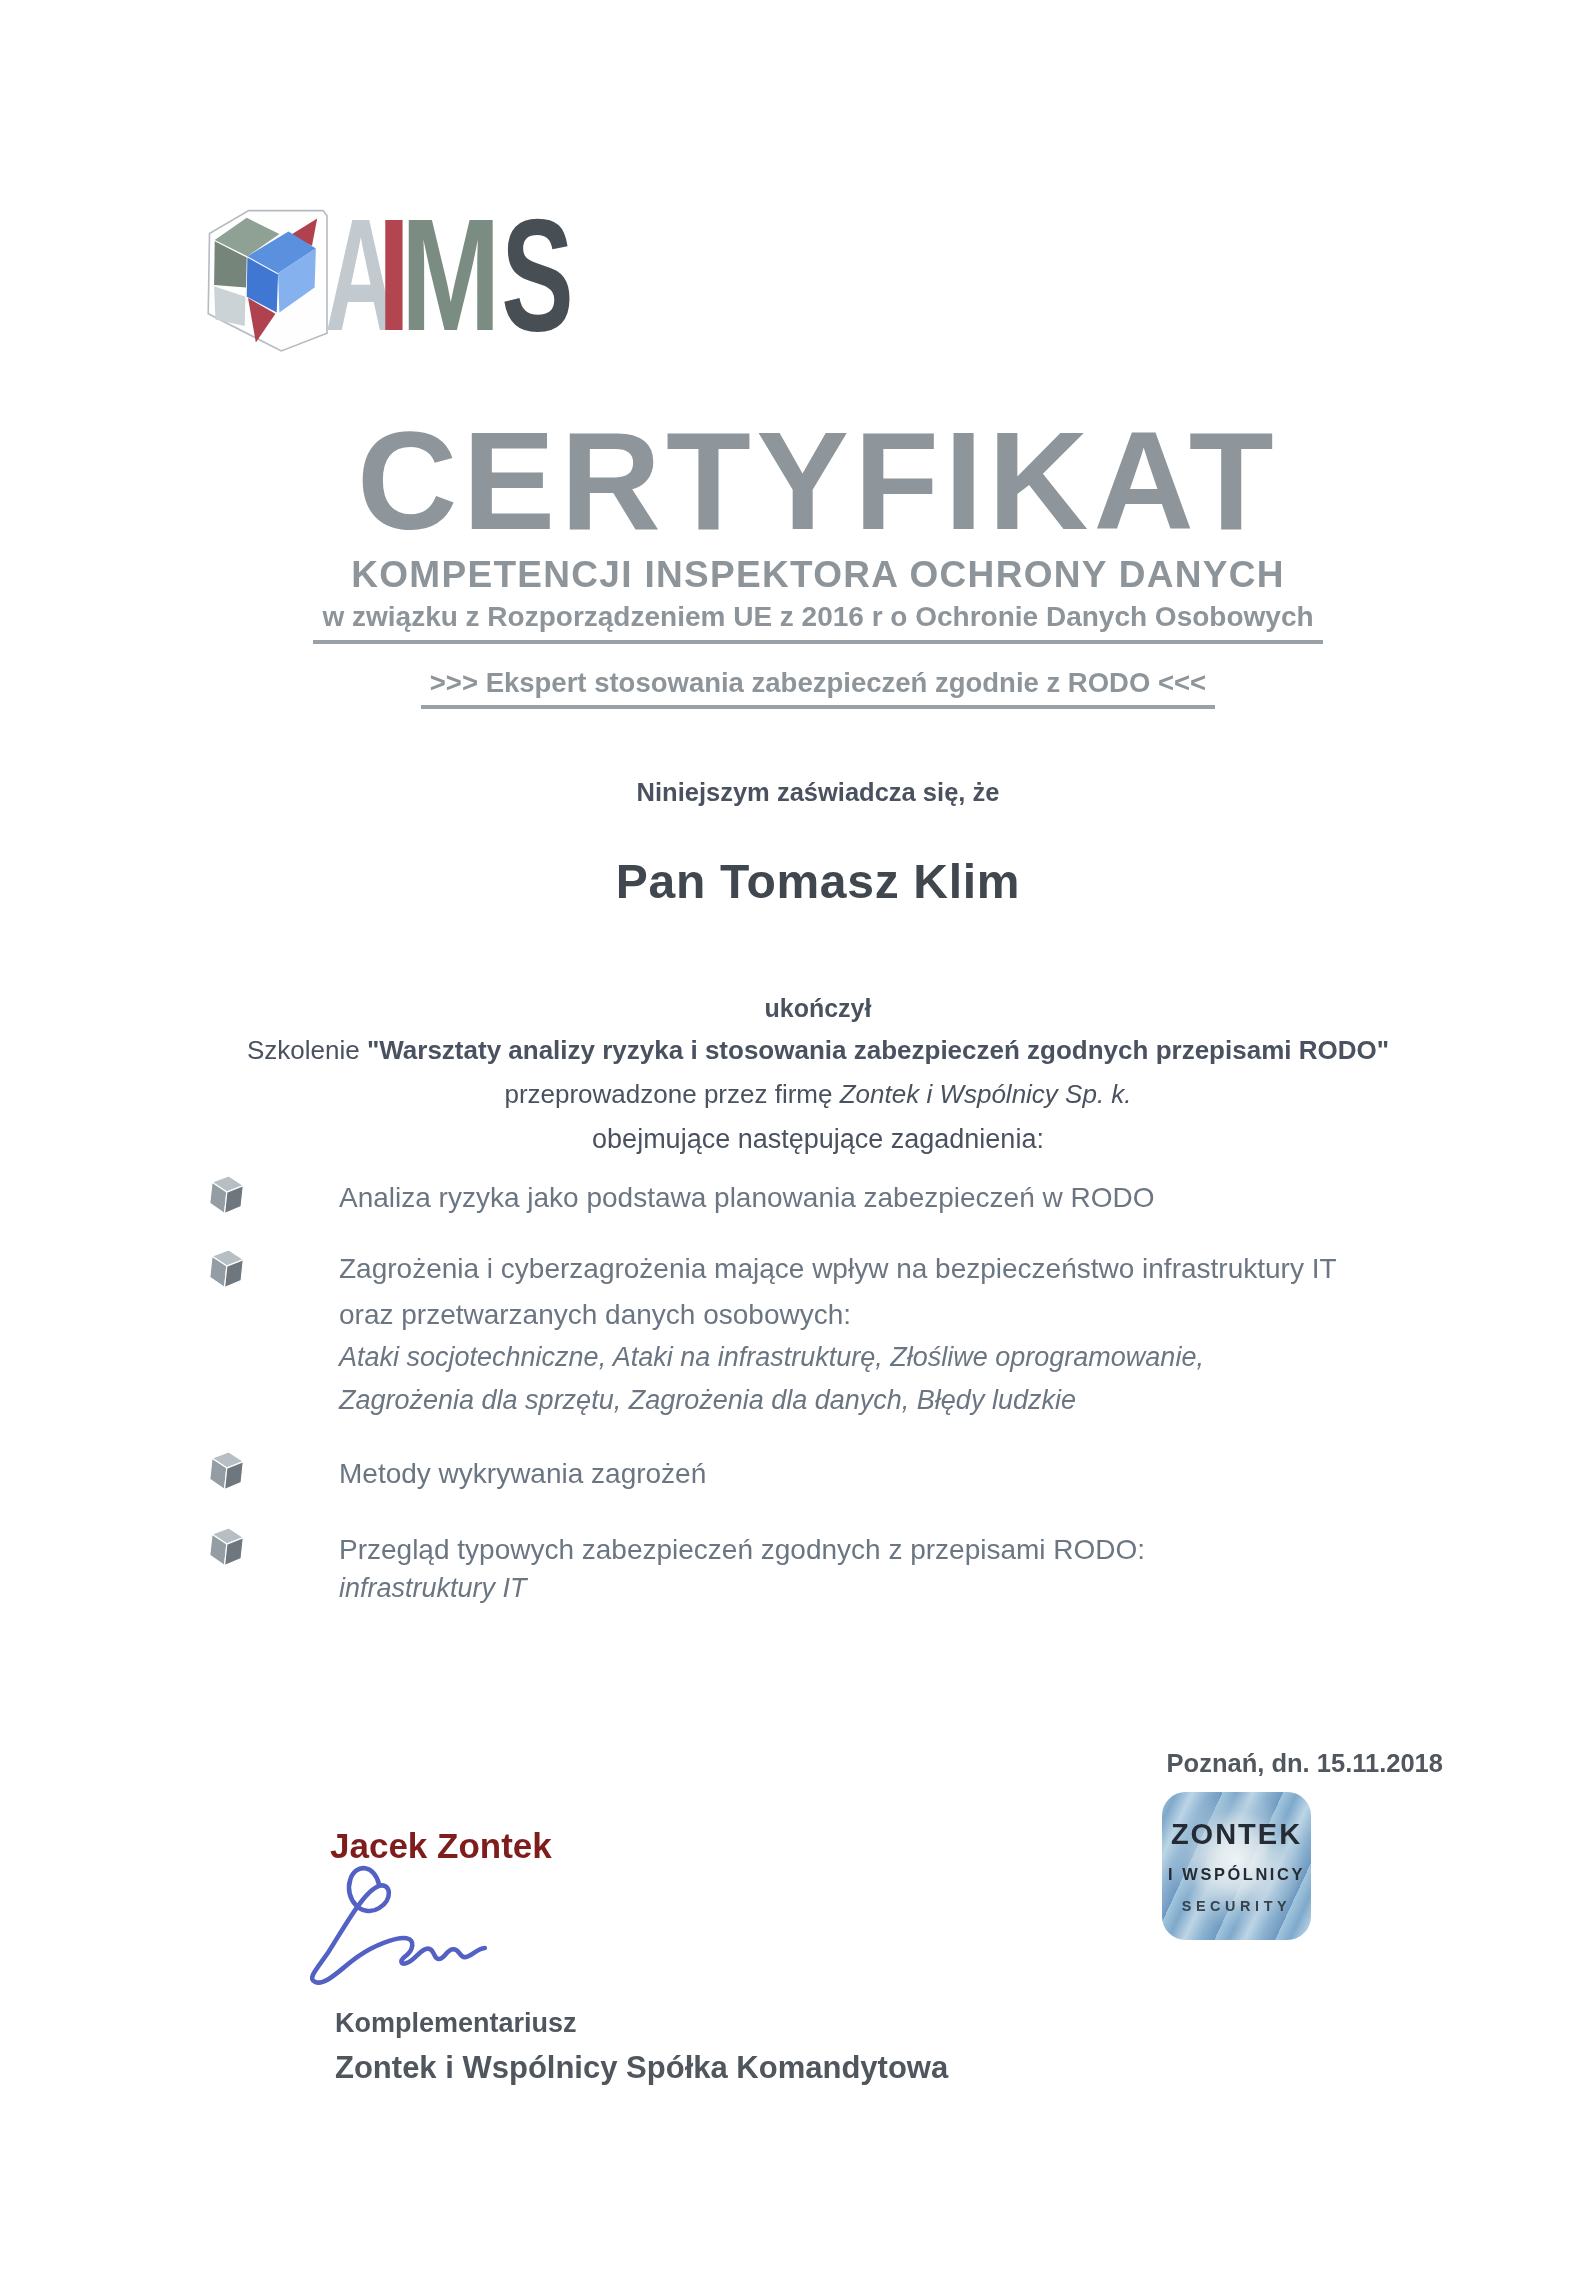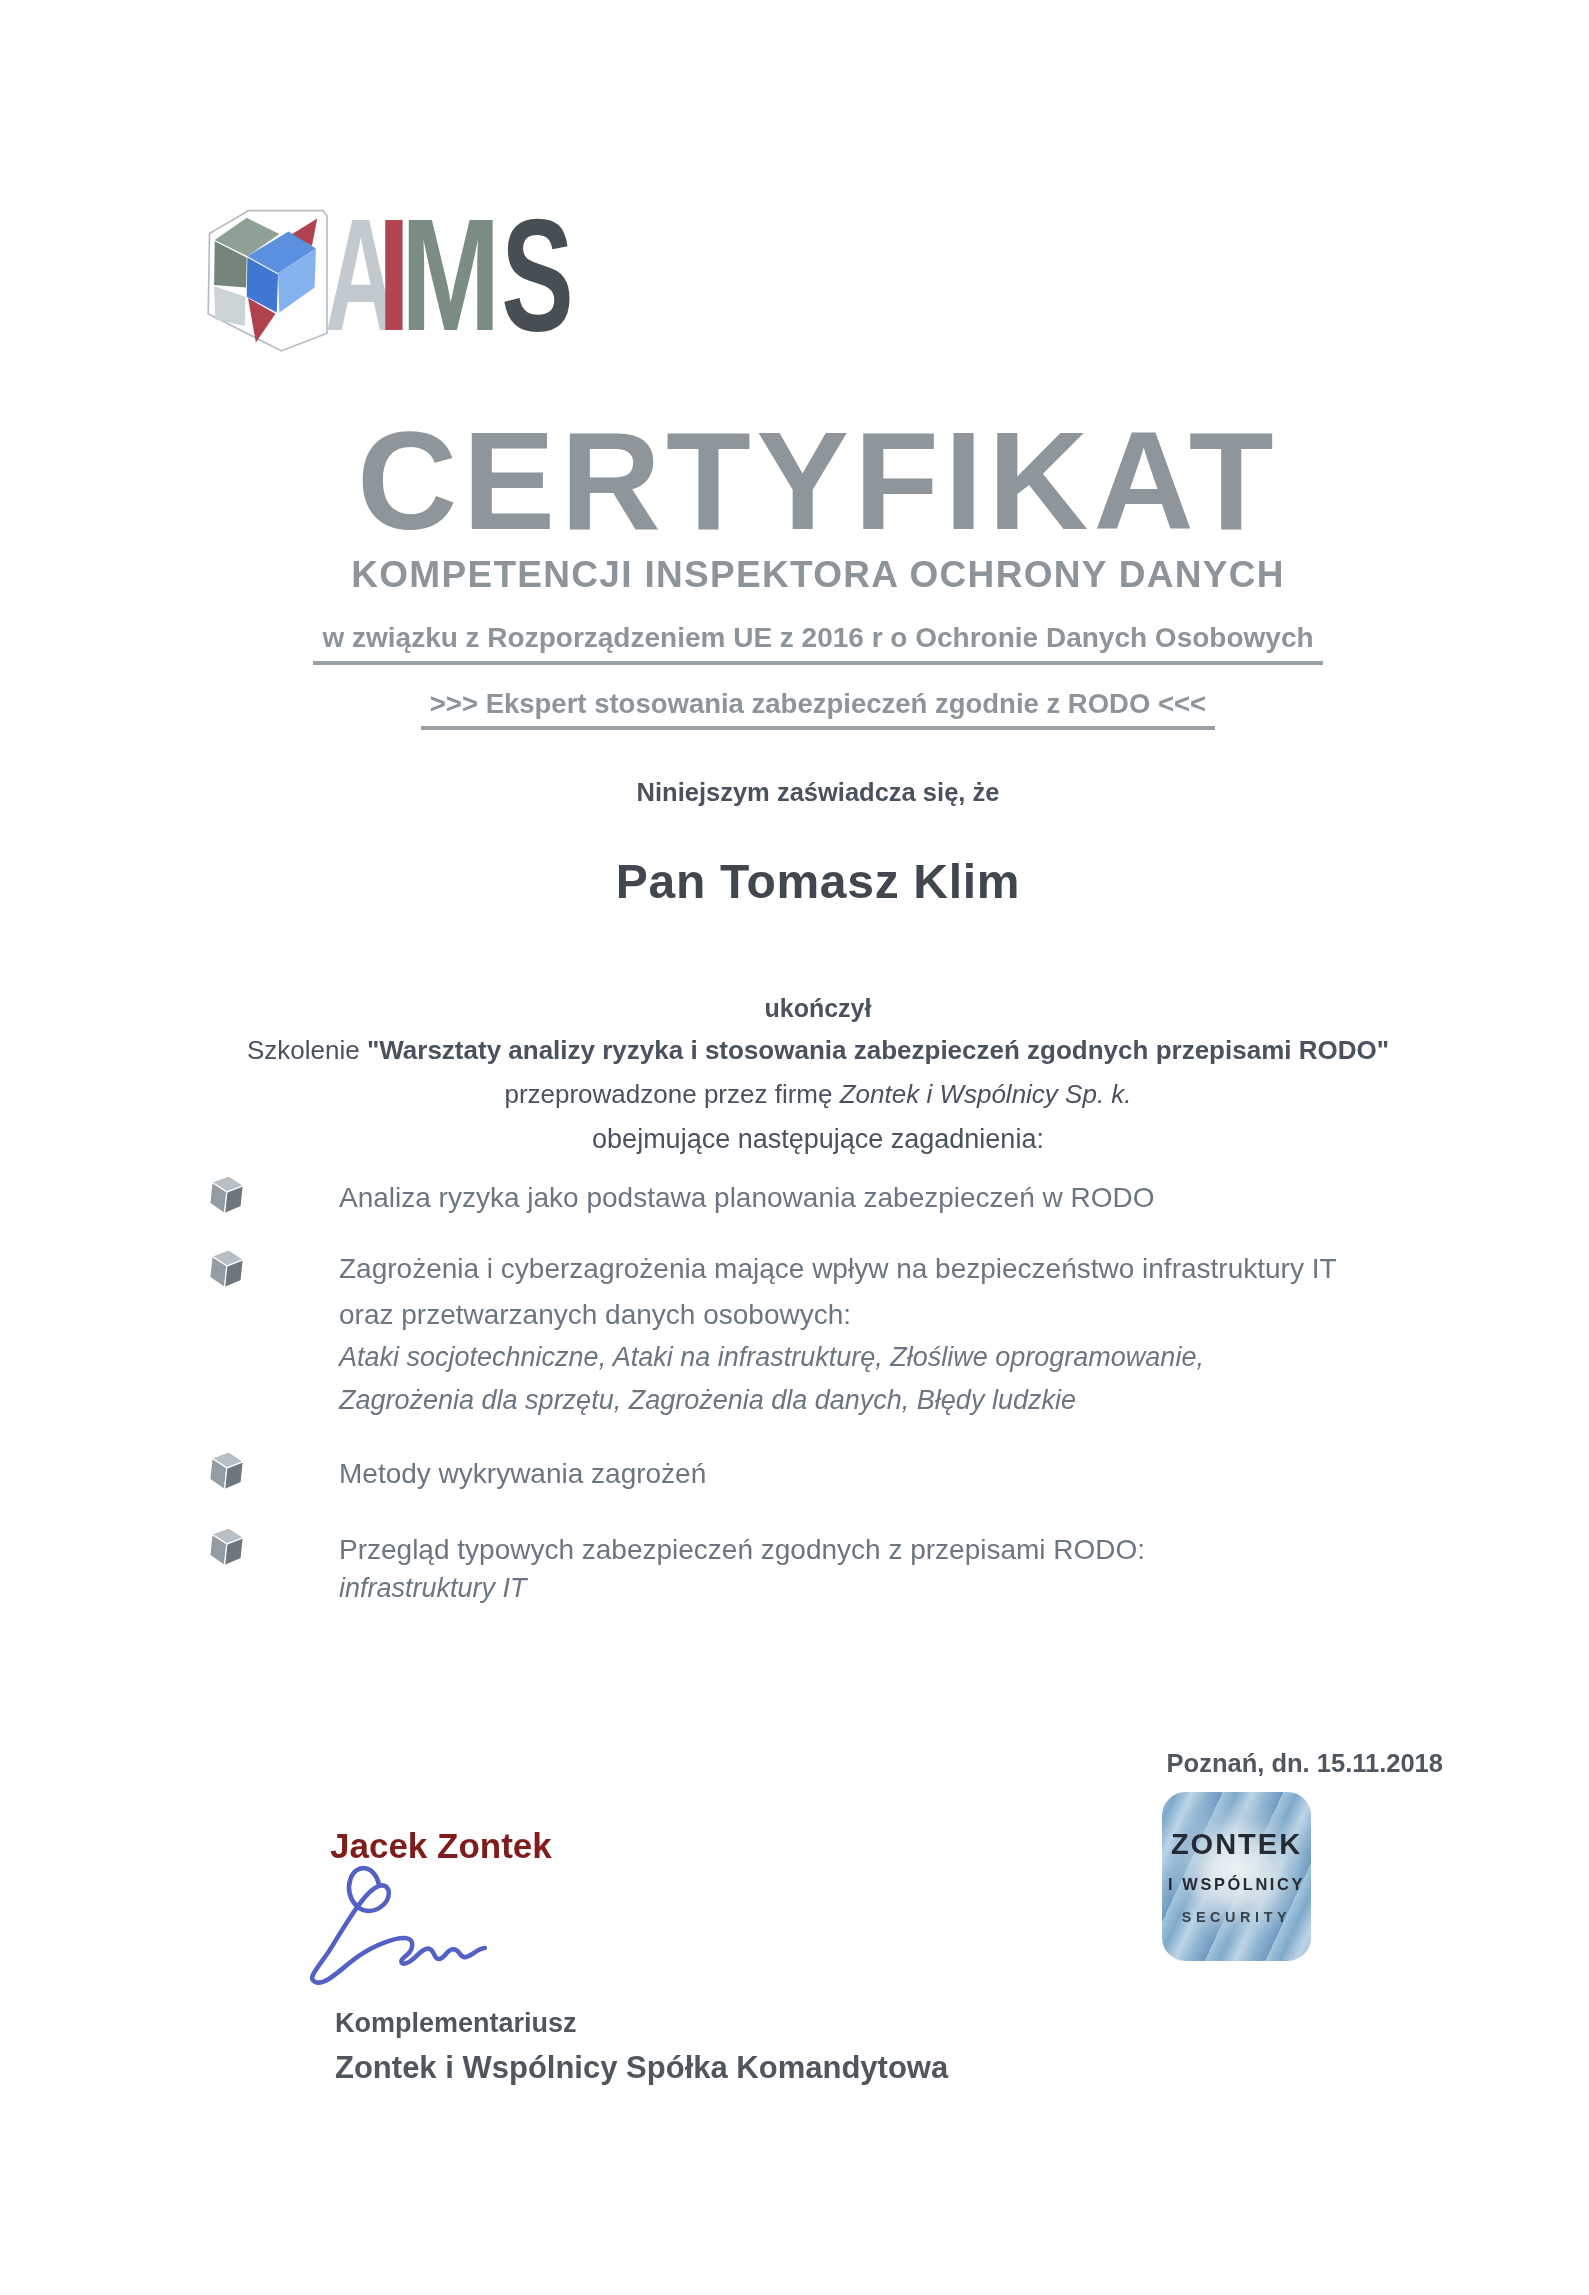--- a/index.html
+++ b/index.html
@@ -5,38 +5,38 @@
   html,body{margin:0;padding:0;background:#d9d9d6;}
   .page{
     position:relative;
     width:1590px;height:2295px;
     margin:0 auto;
     background:#ffffff;
     font-family:"Liberation Sans", sans-serif;
     overflow:hidden;
   }
   .center{position:absolute;left:46px;right:0;text-align:center;line-height:1.15;}
-  .underlined{display:inline-block;border-bottom:4.6px solid #99a1a6;padding:0 9.2px 6.5px 9.2px;margin-top:21px;}
+  .underlined{display:inline-block;border-bottom:4.6px solid #99a1a6;padding:0 9.2px 6.5px 9.2px;}
   .title{font-size:139px;font-weight:700;letter-spacing:5.2px;line-height:1;color:#8e969b;}
   .subtitle{font-size:37px;font-weight:700;letter-spacing:1.3px;color:#8d959a;}
   .regline{font-size:28px;font-weight:700;color:#8d959a;}
   .expline{font-size:27.5px;font-weight:700;color:#8d959a;}
   .attest{font-size:25.5px;font-weight:700;color:#4a5260;}
   .name{font-size:48px;font-weight:700;color:#40474f;letter-spacing:0.7px;}
   .completed{font-size:25px;font-weight:600;color:#4a5260;}
   .bodyline{font-size:26px;color:#4a5260;}
   .bodyline .bold{font-weight:700;}
   .bodyline .italic{font-style:italic;}
   .coverline{font-size:27px;color:#4a5260;}
   .bullet-icon{position:absolute;left:208px;width:37px;height:42px;}
   .bullet-text{position:absolute;left:339px;width:1151px;font-size:28px;color:#6b7682;line-height:46px;text-align:left;}
   .bullet-details{position:absolute;left:339px;width:1151px;font-size:27px;font-style:italic;color:#6b7682;line-height:43px;text-align:left;}
   .date{position:absolute;top:1749px;right:147px;font-size:25.5px;font-weight:700;color:#51575f;}
   .seal{
-    position:absolute;left:1162px;top:1792px;width:149px;height:169px;
+    position:absolute;left:1162px;top:1792px;width:149px;height:148px;
     border-radius:23.6px;
     background:
       radial-gradient(circle at 50% 46%, rgba(244,247,248,0.95) 0%, rgba(222,231,236,0.85) 26%, rgba(178,203,219,0.45) 46%, rgba(140,175,200,0) 62%),
       repeating-linear-gradient(115deg,#a3c6de 0px,#7fa9cb 13px,#bdd5e6 27.5px,#8fb4d2 41px,#6f9ac0 55px),
       linear-gradient(160deg,#8cb2d2,#7aa3c8);
     display:flex;flex-direction:column;align-items:center;justify-content:center;
     color:#242b34;text-align:center;
   }
   .seal .l1{font-size:29px;font-weight:700;letter-spacing:2px;}
   .seal .l2{font-size:16.4px;font-weight:600;letter-spacing:2.6px;margin-top:14px;}

